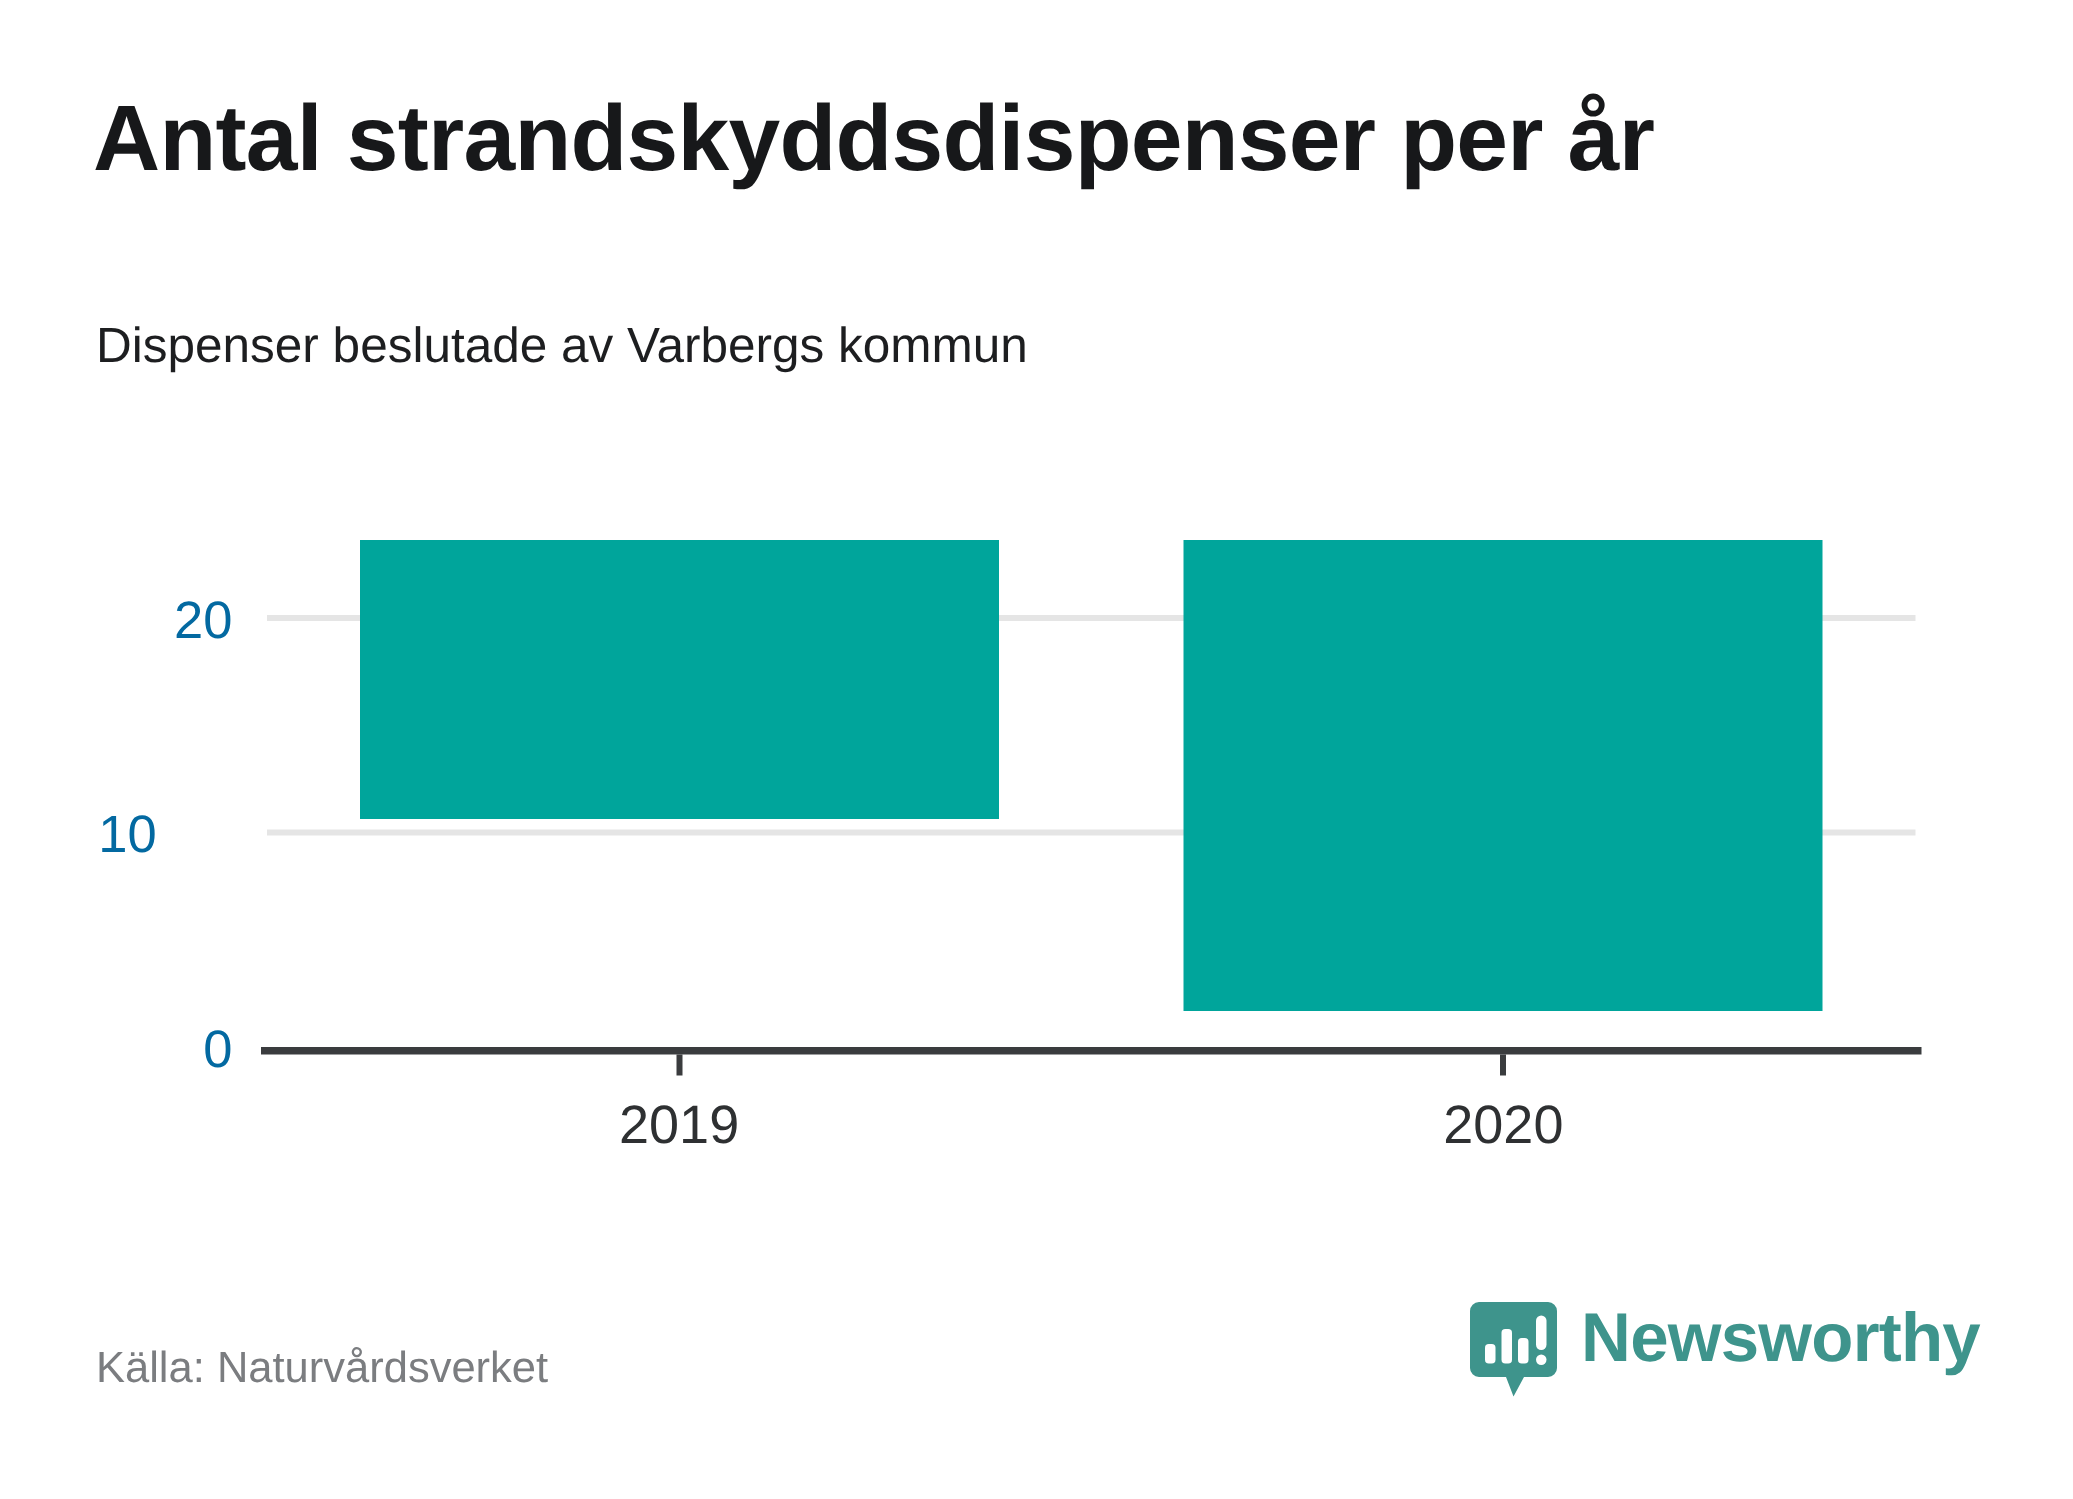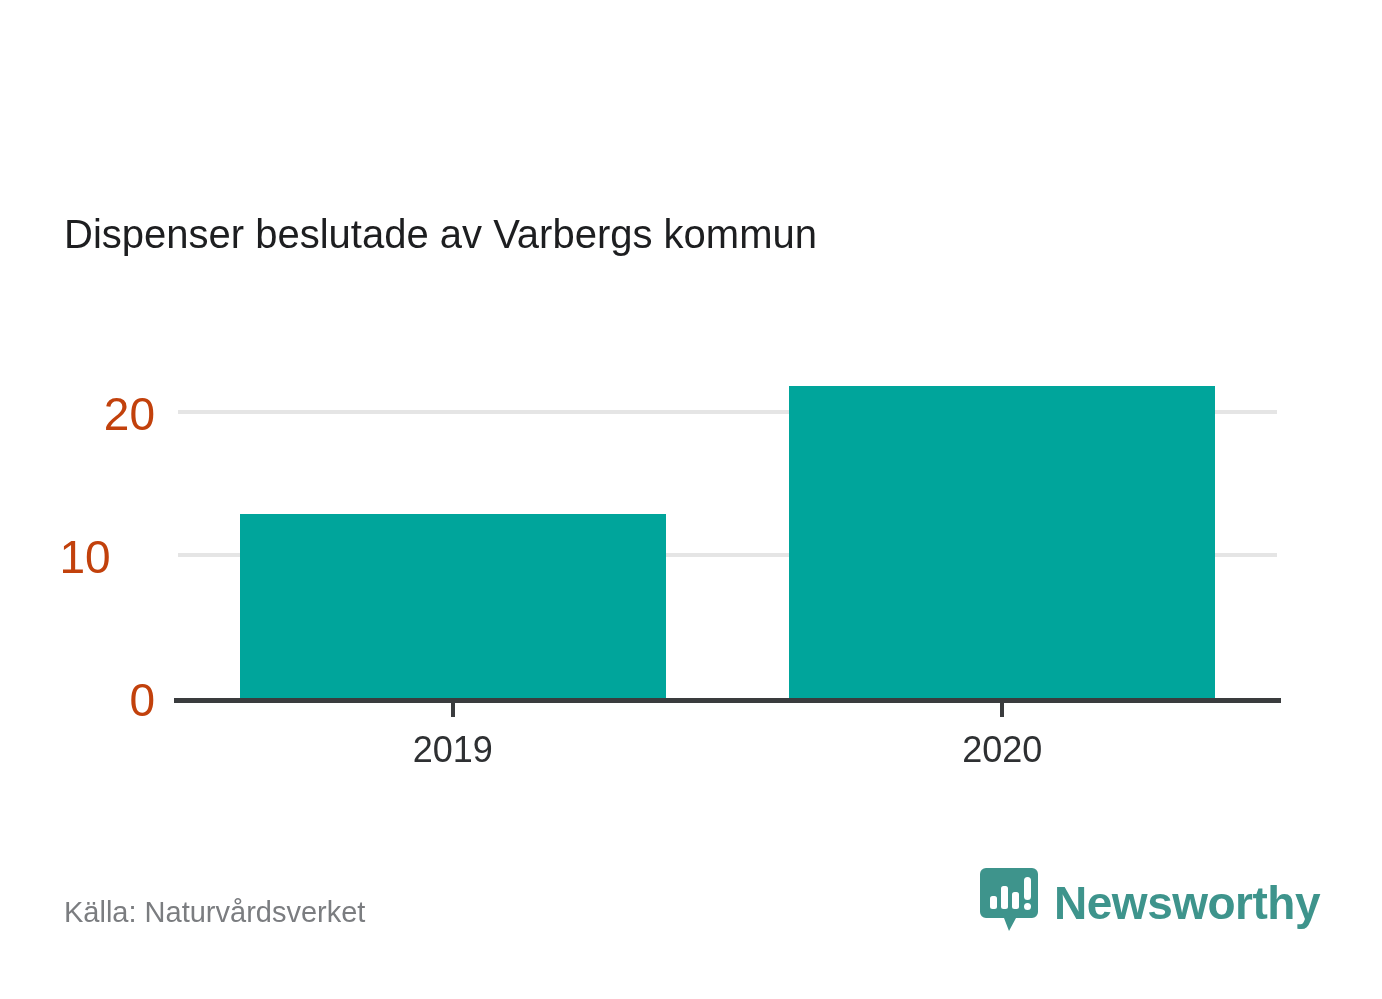--- a/index.html
+++ b/index.html
@@ -32,21 +32,21 @@
     color: #17181a;
     letter-spacing: -0.5px;
     line-height: 1.05;
     white-space: nowrap;
   }
   .chart-subtitle {
     position: absolute;
     left: 64px;
     top: 212px;
     width: 1260px;
-    font-size: 40px;
+    font-size: 33px;
     font-weight: normal;
     color: #1d1e20;
     line-height: 1.1;
     white-space: nowrap;
   }
 
   
   .plot {
     position: absolute;
     left: 178px;
@@ -67,41 +67,40 @@
     width: calc(100% + 8px);
     height: 5px;
     background: #3a3c3e;
     bottom: -3px;
   }
   .ytick-label {
     position: absolute;
     right: 1122px;             
     width: 140px;
     text-align: right;
-    font-size: 46px;
-    color: #c2410c;
+    font-size: 35px;
+    color: #0369a1;
     transform: translateY(-50%);
     white-space: nowrap;
   }
 
   .bars {
     position: absolute;
     left: 0;
     bottom: 0;
     width: 100%;
     height: 100%;
     display: flex;
     align-items: flex-end;
   }
   .bar-slot {
     flex: 1 1 0;
     height: 100%;
     position: relative;
     display: flex;
-    align-items: flex-end;
     justify-content: center;
   }
   .bar {
     width: 77.5%;
     background: #00a59b;
   }
   .xtick {
     position: absolute;
     bottom: -17px;
     left: 50%;
@@ -129,21 +128,20 @@
     font-size: 29px;
     color: #7b7d80;
     white-space: nowrap;
     text-align: right;
   }
   .brand {
     position: absolute;
     right: 62px;
     top: 868px;
     display: flex;
-    align-items: center;
     gap: 16px;
   }
   .brand-mark {
     width: 58px;
     height: 70px;
     position: relative;
     flex: 0 0 auto;
   }
   .brand-name {
     font-size: 46px;
@@ -152,20 +150,21 @@
     letter-spacing: -0.5px;
     line-height: 1;
     white-space: nowrap;
   }
 </style>
 </head>
 <body>
 
 <div class="chart-card">
 
+  <div class="chart-title">Antal strandskyddsdispenser per år</div>
 
   <div class="chart-subtitle">Dispenser beslutade av Varbergs kommun</div>
 
   <div class="plot">
     <div id="gridlines">
         <div class="gridline" style="bottom: 0%; opacity: 0;"></div>
         <div class="gridline" style="bottom: 42.0168%;"></div>
         <div class="gridline" style="bottom: 84.0336%;"></div>
       </div>
     <div id="ytick-labels">

